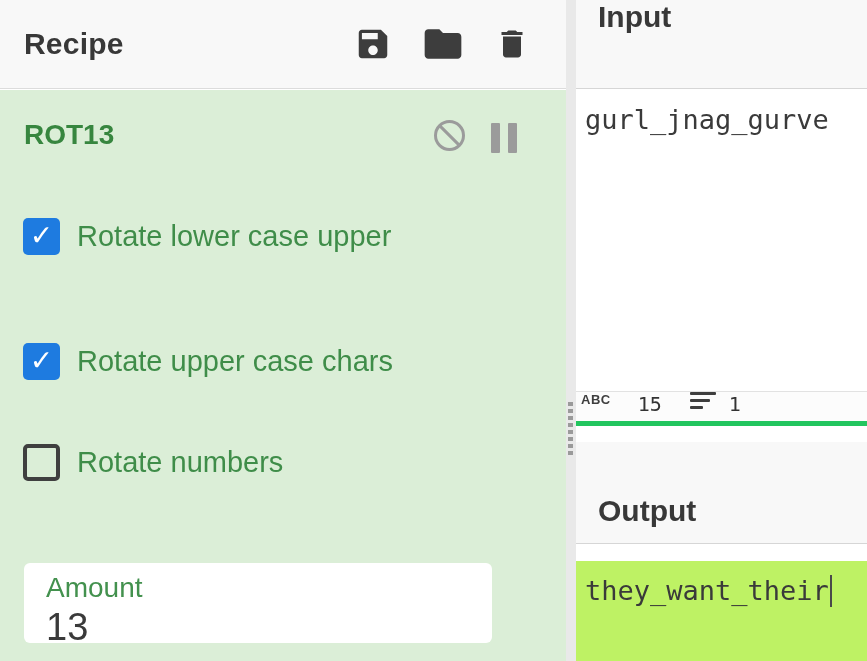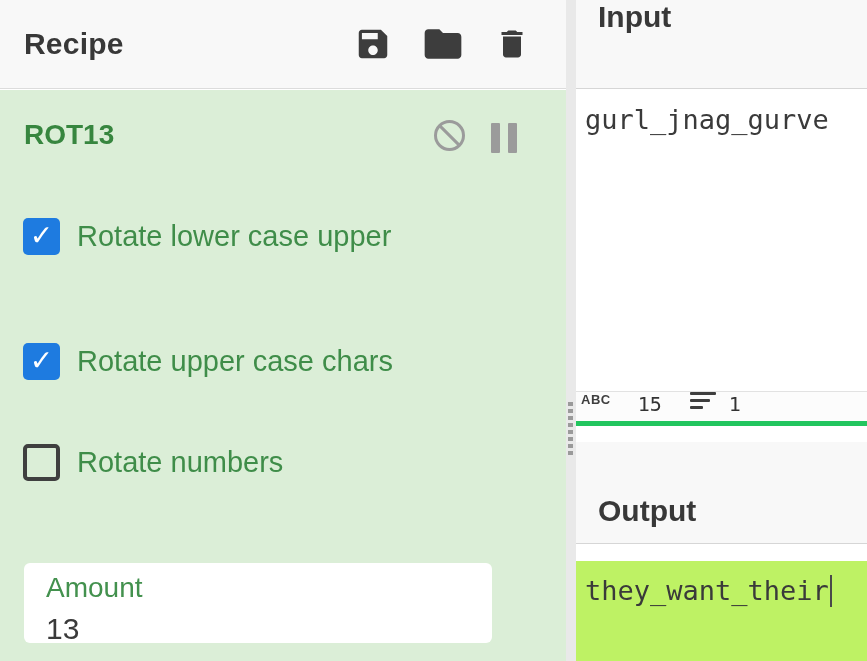--- a/index.html
+++ b/index.html
@@ -34,21 +34,21 @@
   .checkbox .check { display:none; color:#ffffff; font-family:"DejaVu Sans", sans-serif;
     font-size:28px; font-weight:bold; line-height:1; transform:translateY(-1px); }
   .checkbox.checked { border:none; background:#1e7be0; }
   .checkbox.checked .check { display:block; }
 
   .amount-box {
     position:absolute; left:24px; top:563px; width:468px; height:80px;
     background:#ffffff; border-radius:6px; padding:9px 0 0 22px;
   }
   .amount-label { font-size:28px; color:#43914e; }
-  .amount-value { font-size:30px; color:#3a3a3a; margin-top:8px; }
+  .amount-value { font-size:38px; color:#3a3a3a; margin-top:2px; }
 
   
   .gutter { position:absolute; left:566px; top:0; width:10px; height:661px; background:#e9e9e9; }
   .gutter-handle { position:absolute; left:2px; top:402px; display:flex; flex-direction:column; gap:3px; }
   .gutter-handle i { display:block; width:5px; height:4px; background:#9a9a9a; }
 
   
   .io-col { position:absolute; left:576px; top:0; width:291px; height:661px; }
   .io-header {
     position:absolute; left:0; width:291px; background:#f8f8f8;

